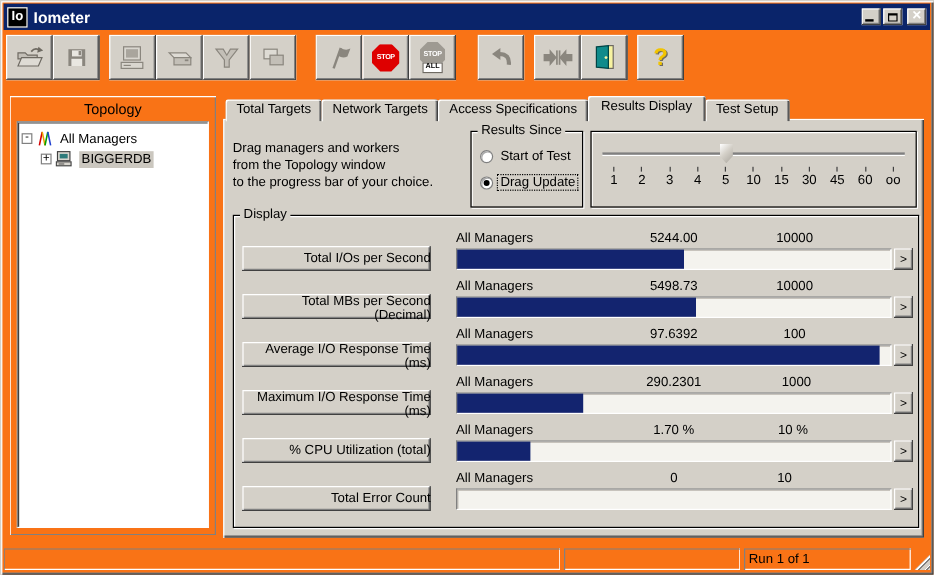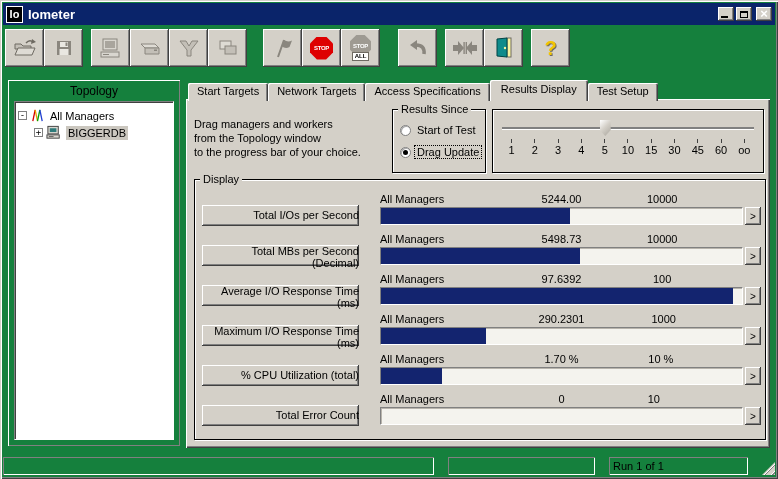--- a/index.html
+++ b/index.html
@@ -4,21 +4,21 @@
 <style>
   * { box-sizing: border-box; margin: 0; padding: 0; }
   html,body { width:778px; height:479px; overflow:hidden; }
   body {
     font-family: "Liberation Sans", sans-serif;
     font-size: 11px;
     color:#000;
     background:#D4D0C8;
   }
   .window {
-    position:relative; width:778px; height:479px; background:#15803d;
+    position:relative; width:778px; height:479px; background:#f97316;
     box-shadow: inset 1px 1px 0 #D4D0C8, inset 2px 2px 0 #fff,
                 inset -1px -1px 0 #404040, inset -2px -2px 0 #808080;
   }
   
   .titlebar {
     position:absolute; left:3px; top:3px; right:3px; height:22px;
     background: var(--titlebar, #0A246A);
     display:flex; align-items:center; padding:0 3px; color:#fff;
   }
   .app-icon {
@@ -165,21 +165,21 @@
   .fill { height:100%; background: var(--bar-fill, #13246F); width:0; }
   .c3 { display:flex; align-items:flex-end; justify-content:flex-end; padding-bottom:2px; }
   .expand-btn {
     width:16px; height:18px; background:#D4D0C8; border:none; font-size:10px; padding:0;
     font-family:"Liberation Sans", sans-serif;
     box-shadow: inset -1px -1px 0 #404040, inset 1px 1px 0 #fff, inset -2px -2px 0 #808080;
   }
   
   .statusbar {
     position:absolute; left:3px; right:3px; bottom:3px; height:22px;
-    display:flex; align-items:flex-end; gap:14px; padding:2px 0 1px 0;
+    display:flex; align-items:flex-end; gap:3px; padding:2px 0 1px 0;
   }
   .sb-panel {
     height:18px; box-shadow: inset 1px 1px 0 #808080, inset -1px -1px 0 #fff;
     padding:2px 4px; line-height:14px;
   }
   .sb-1 { flex:1; }
   .sb-2 { width:147px; flex:none; }
   .sb-3 { width:139px; flex:none; }
   .grip {
     width:13px; height:13px; align-self:flex-end; flex:none;
@@ -332,21 +332,21 @@
           <rect x="1" y="10" width="13" height="3.5" fill="#d9d6cf" stroke="#404040"></rect>
           <rect x="3" y="11.5" width="5" height="0.8" fill="#404040"></rect>
         </svg>
         <span class="tree-label selected">BIGGERDB</span>
       </div>
     </div>
   </div>
 
   <div class="tab-area">
     <div class="tabs">
-      <div class="tab">Start Targets</div>
+      <div class="tab">Total Targets</div>
       <div class="tab">Network Targets</div>
       <div class="tab">Access Specifications</div>
       <div class="tab active">Results Display</div>
       <div class="tab">Test Setup</div>
     </div>
     <div class="tab-page">
 
       <div class="top-row">
         <div class="instructions">
           <div>Drag managers and workers</div>

